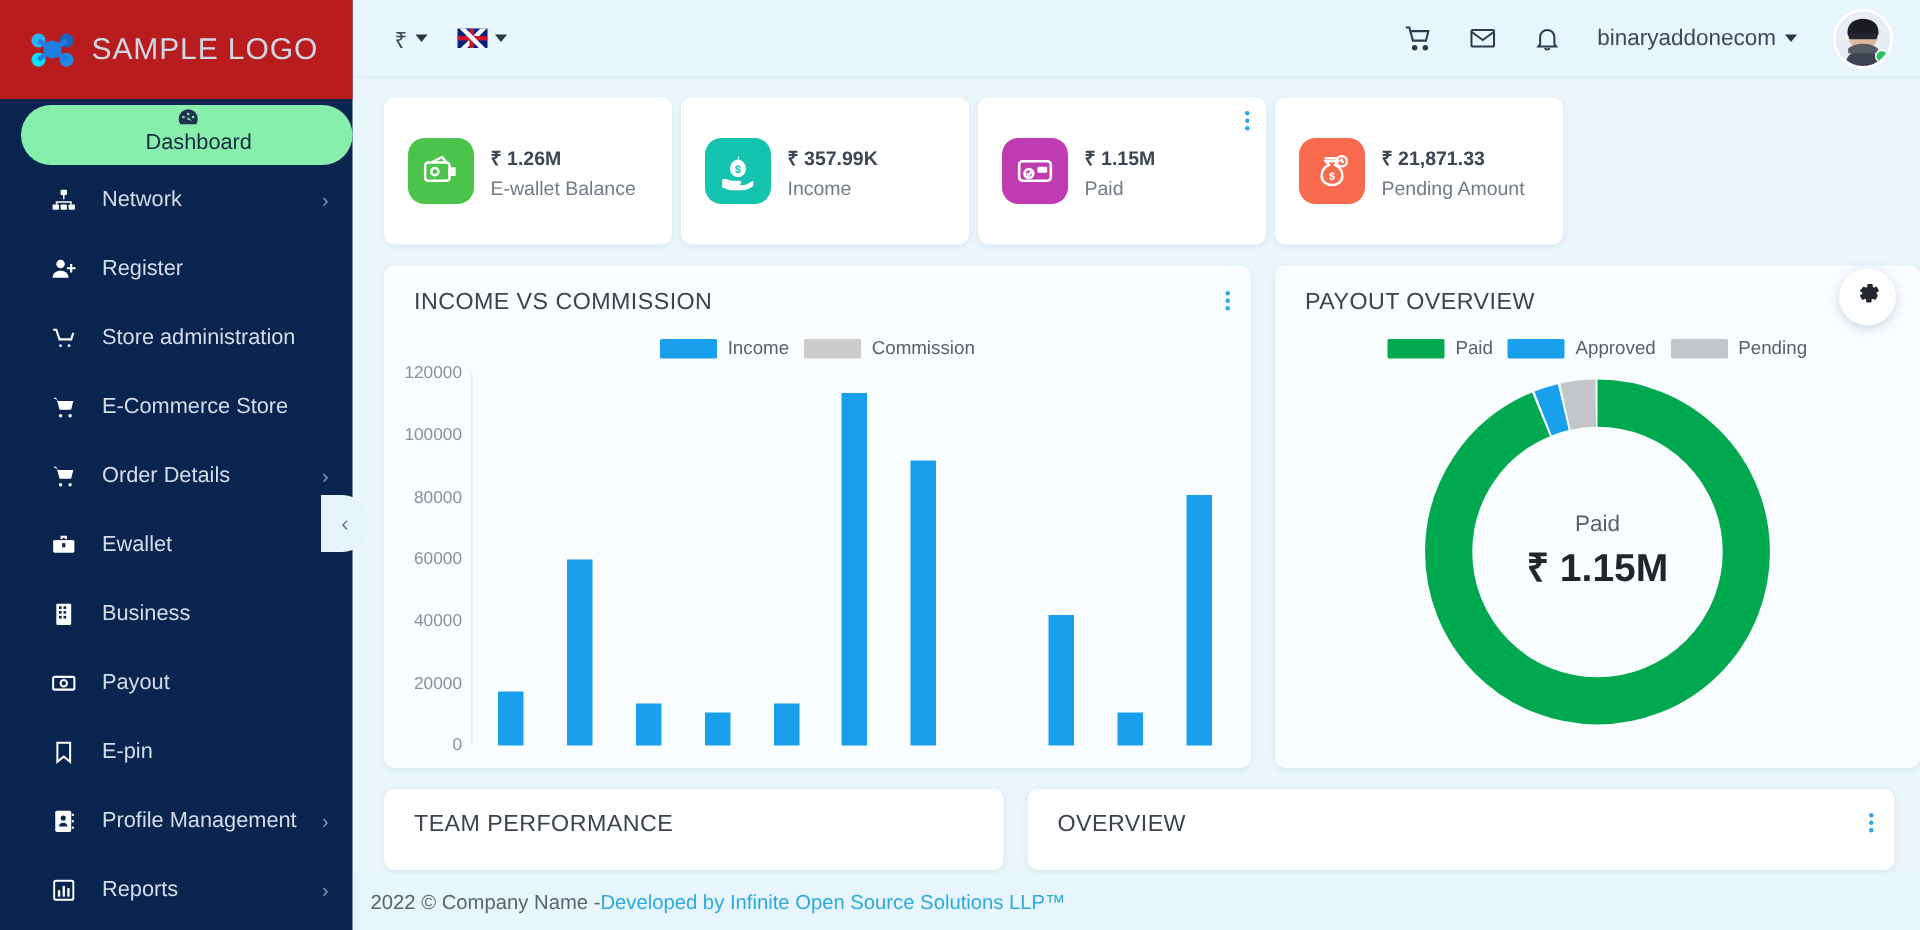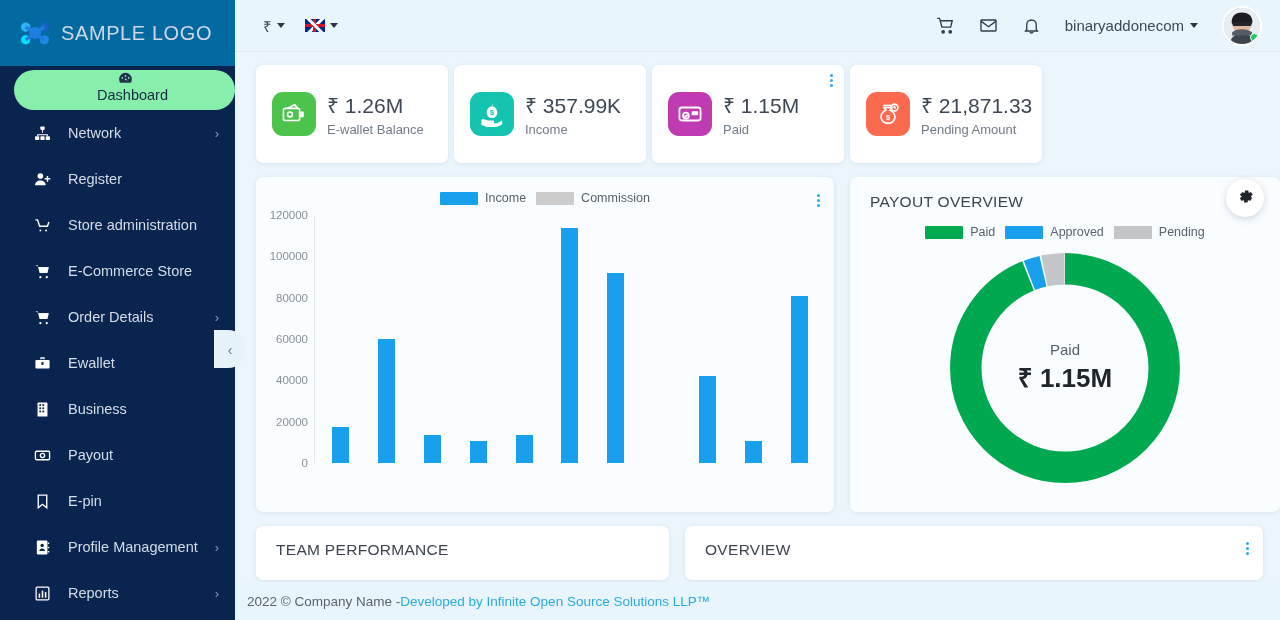--- a/index.html
+++ b/index.html
@@ -20,21 +20,21 @@
   .sidebar {
     position: absolute; left: 0; top: 0;
     width: 235px; height: 620px;
     background: #0a2450;
     z-index: 30;
   }
   .sidebar-logo {
     height: 66px;
     display: flex; align-items: center;
     padding-left: 18px;
-    background: #0369a1;
+    background: #b91c1c;
   }
   .logo-mark {
     width: 34px; height: 34px;
     position: relative; flex: none; margin-right: 9px;
   }
   .logo-text {
     color: #cfd8e6;
     font-size: 20px;
     letter-spacing: .6px;
     font-weight: 400;
@@ -161,21 +161,21 @@
     padding-left: 16px;
     position: relative;
     flex: none;
   }
   .card-icon {
     width: 44px; height: 44px; border-radius: 11px;
     display: flex; align-items: center; justify-content: center;
     flex: none; margin-right: 11px;
     color: #fff;
   }
-  .card-val { font-size: 21px; color: #3d4753; font-weight: 400; white-space: nowrap; }
+  .card-val { font-size: 13px; color: #3d4753; font-weight: 700; white-space: nowrap; }
   .card-lbl { font-size: 13px; color: #707b87; margin-top: 3px; white-space: nowrap; }
   .kebab {
     position: absolute; top: 9px; right: 11px;
     display: flex; flex-direction: column; gap: 2px;
     cursor: pointer;
   }
   .kebab span { width: 3px; height: 3px; border-radius: 50%; background: #29abe2; display: block; }
 
   .gear-fab {
     position: absolute;
@@ -575,20 +575,21 @@
     </div>
 
     <section class="panels">
 
       <div class="panel panel-chart">
         <span class="kebab" style="top:17px;right:14px">
             <span></span>
             <span></span>
             <span></span>
           </span>
+        <div class="panel-title">INCOME VS COMMISSION</div>
         <div class="legend" id="bar-legend">
             <div class="legend-item">
               <span class="legend-swatch" style="background:#18a0ec"></span>
               <span class="legend-label">Income</span>
             </div>
             <div class="legend-item">
               <span class="legend-swatch" style="background:#cccccc"></span>
               <span class="legend-label">Commission</span>
             </div>
           </div>

